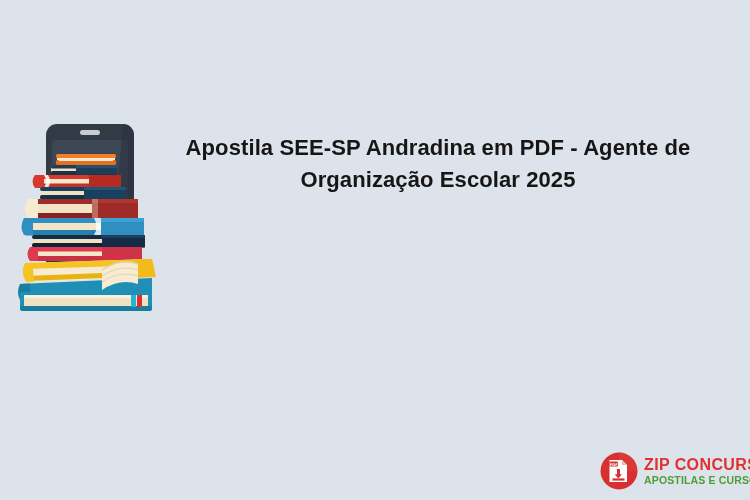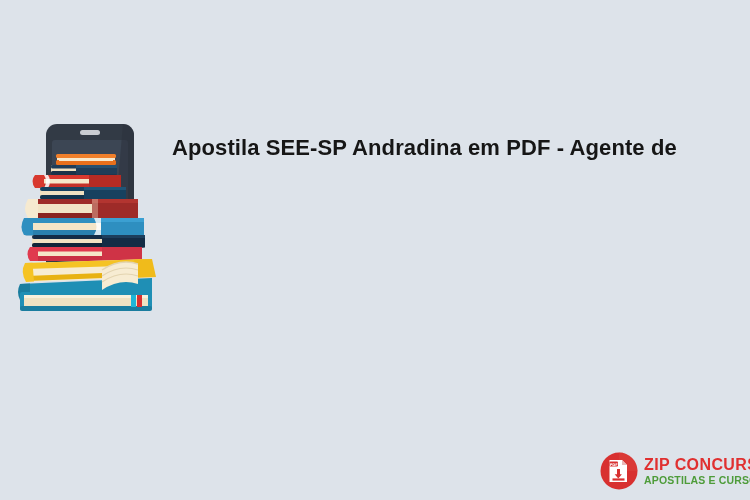--- a/index.html
+++ b/index.html
@@ -29,24 +29,24 @@
     left: 6px;
     top: 122px;
     width: 170px;
     height: 192px;
   }
   .illustration svg { display: block; }
 
   
   .title-block {
     position: absolute;
-    left: 172px;
+    left: 164px;
     top: 132px;
     width: 548px;
-    text-align: left;
+    text-align: center;
   }
   .title-line {
     color: #161616;
     font-family: "Liberation Sans", sans-serif;
     font-size: 22px;
     font-weight: bold;
     line-height: 32px;
     letter-spacing: 0.1px;
     white-space: nowrap;
   }
@@ -201,20 +201,21 @@
         <path d="M96 148 q18 -12 36 -6" fill="none" stroke="#e3d4b0" stroke-width="1.4"></path>
         <path d="M96 154 q18 -12 36 -6" fill="none" stroke="#e3d4b0" stroke-width="1.2"></path>
         <path d="M96 160 q18 -12 36 -6" fill="none" stroke="#e3d4b0" stroke-width="1.2"></path>
       </g>
 
     </svg>
   </div>
 
   <div class="title-block">
     <div class="title-line">Apostila SEE-SP Andradina em PDF - Agente de</div>
+    <div class="title-line">Organização Escolar 2025</div>
   </div>
 
   <div class="brand">
     <div class="brand-mark">
       <svg width="38" height="38" viewBox="0 0 38 38" xmlns="http://www.w3.org/2000/svg">
         <circle cx="19" cy="19" r="18.5" fill="#d83030"></circle>
 
         <path d="M19 0.5 A18.5 18.5 0 0 1 37.5 19 L19 19 Z" fill="#e04a42" opacity="0.35"></path>
 
         <path d="M9.5 8 L22 8 L27 13 L27 30 L9.5 30 Z" fill="#ffffff"></path>

